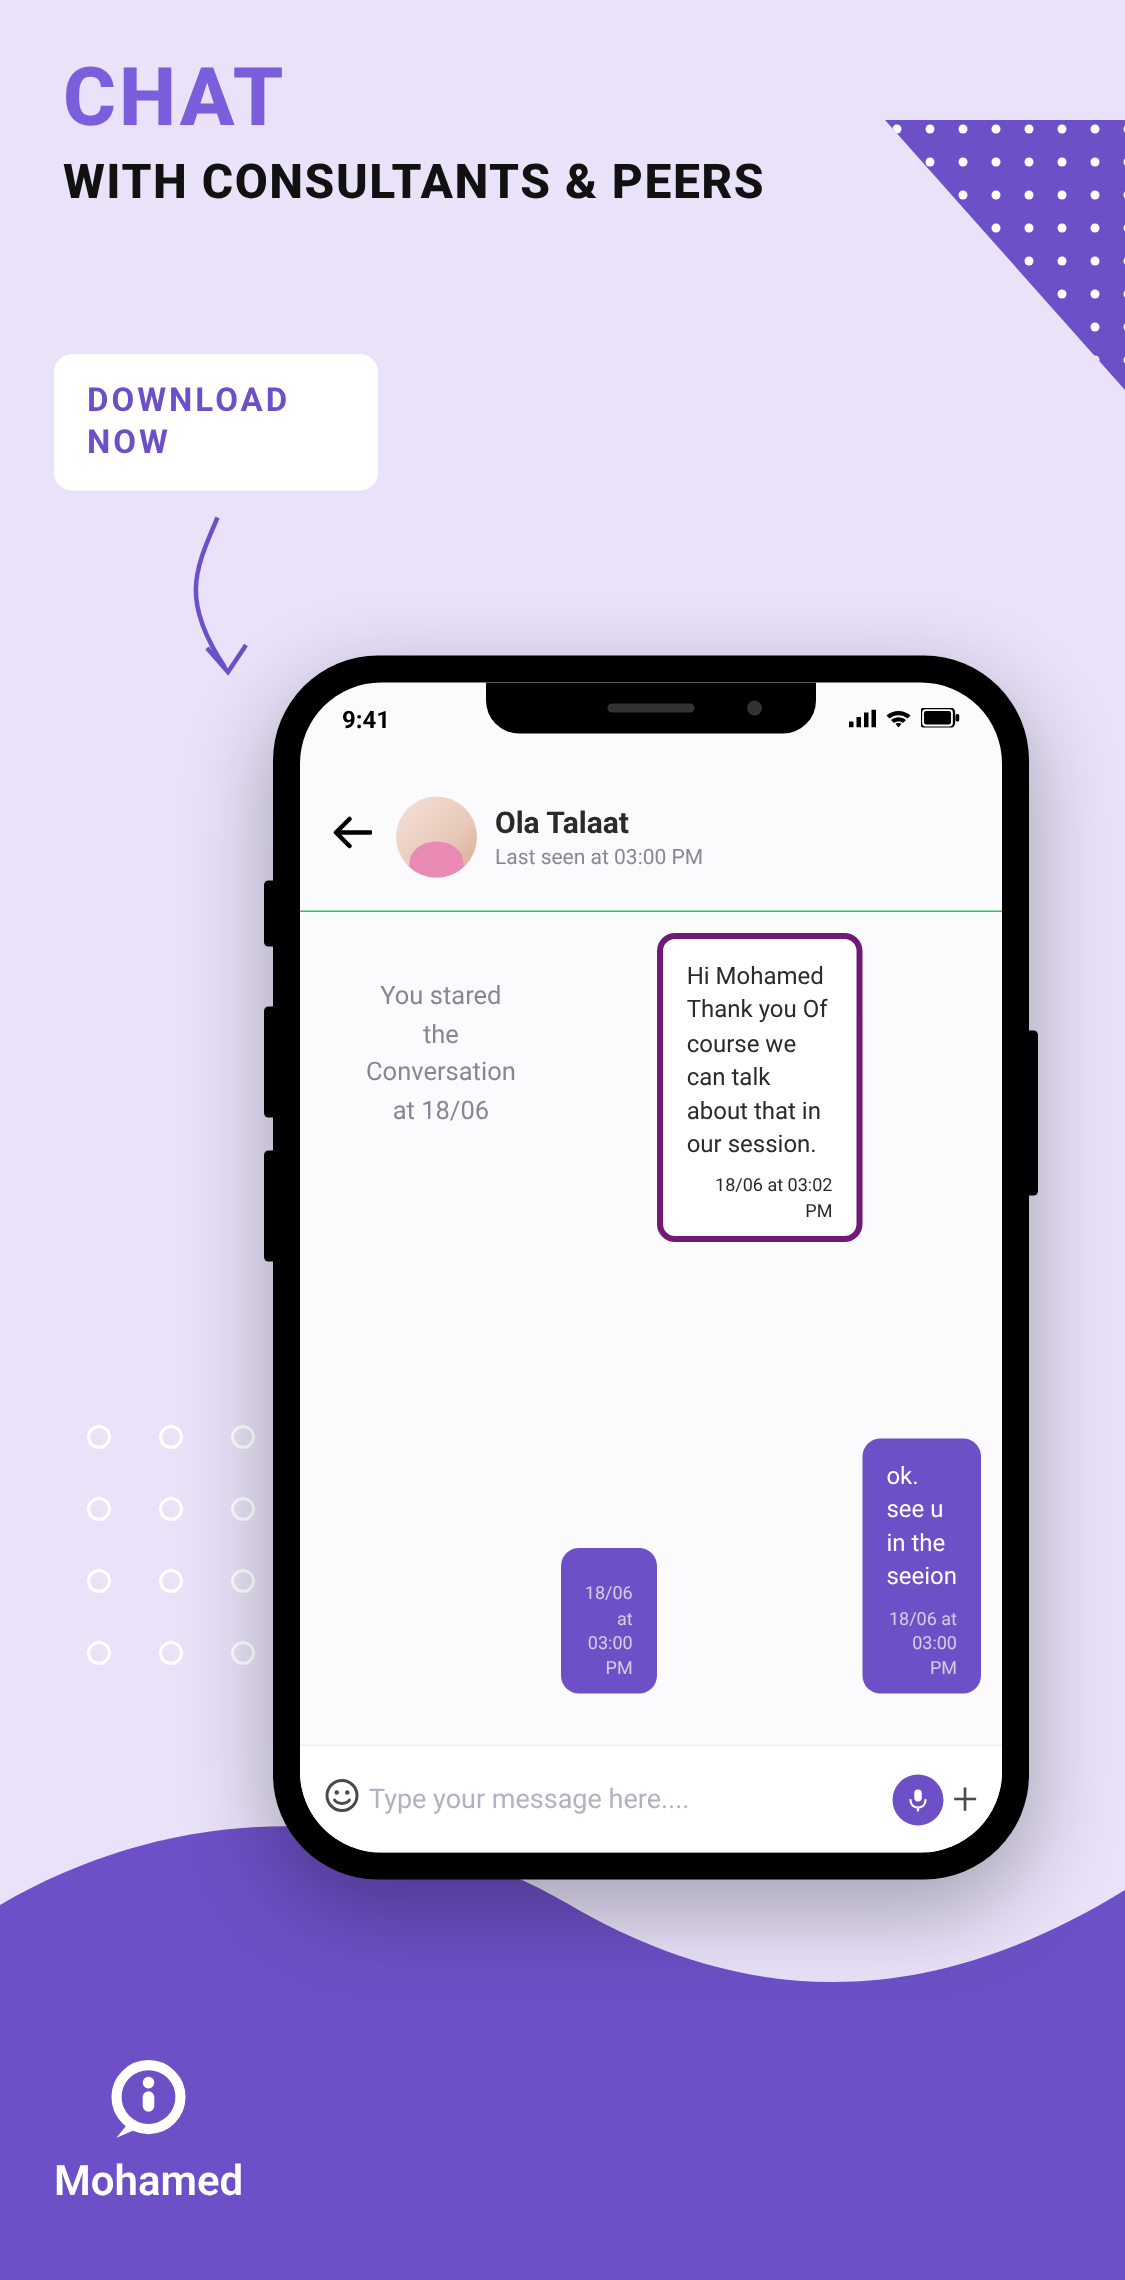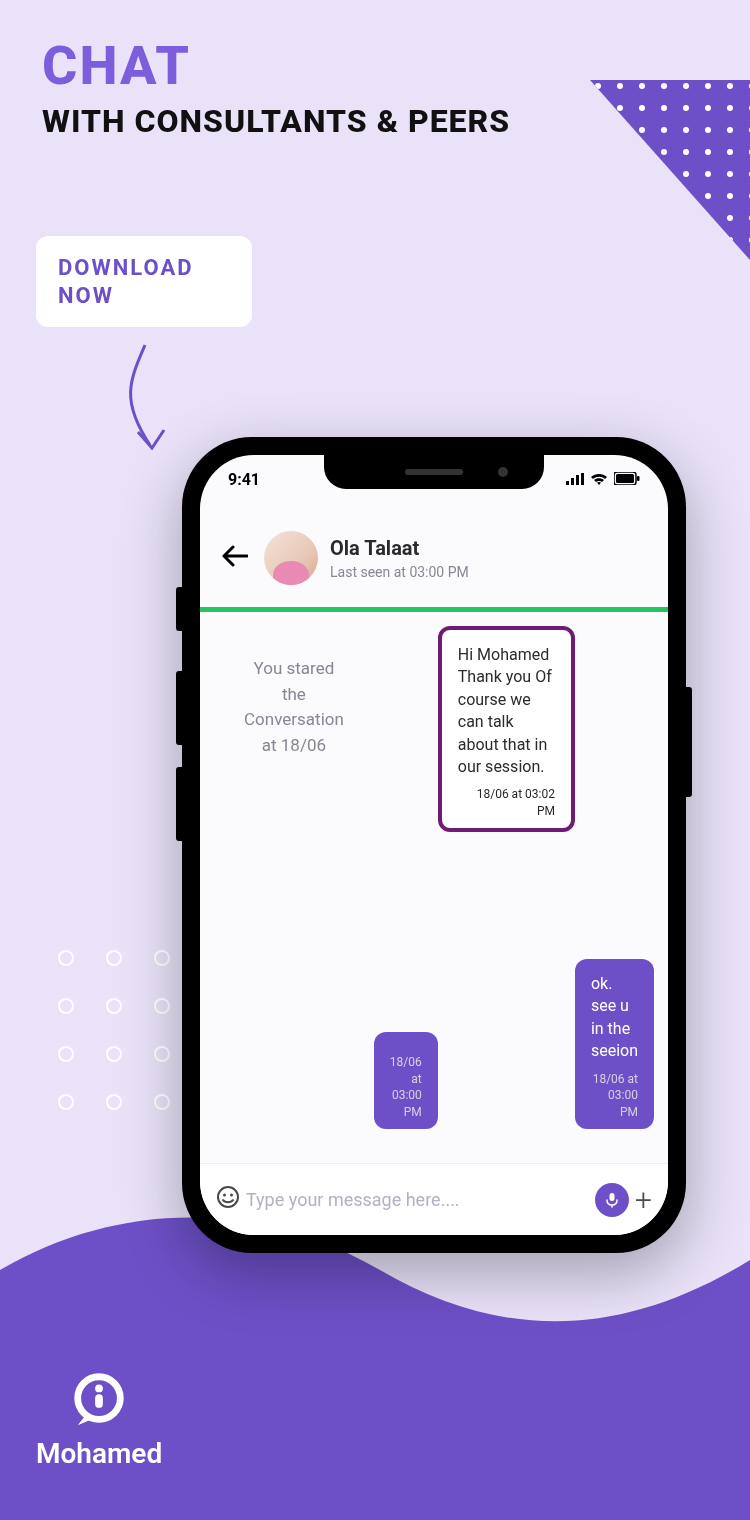--- a/index.html
+++ b/index.html
@@ -198,21 +198,21 @@
     display: flex;
     align-items: center;
     gap: 6px;
   }
 
   
   .chat-header {
     display: flex;
     align-items: center;
     padding: 20px 18px 22px;
-    border-bottom: 5px solid #22c55e;
+    border-bottom: 1px solid #22c55e;
     gap: 12px;
     margin-top: 10px;
   }
   .chat-header .back {
     font-size: 26px;
     font-weight: bold;
     cursor: pointer;
     padding: 4px;
   }
   .avatar {

